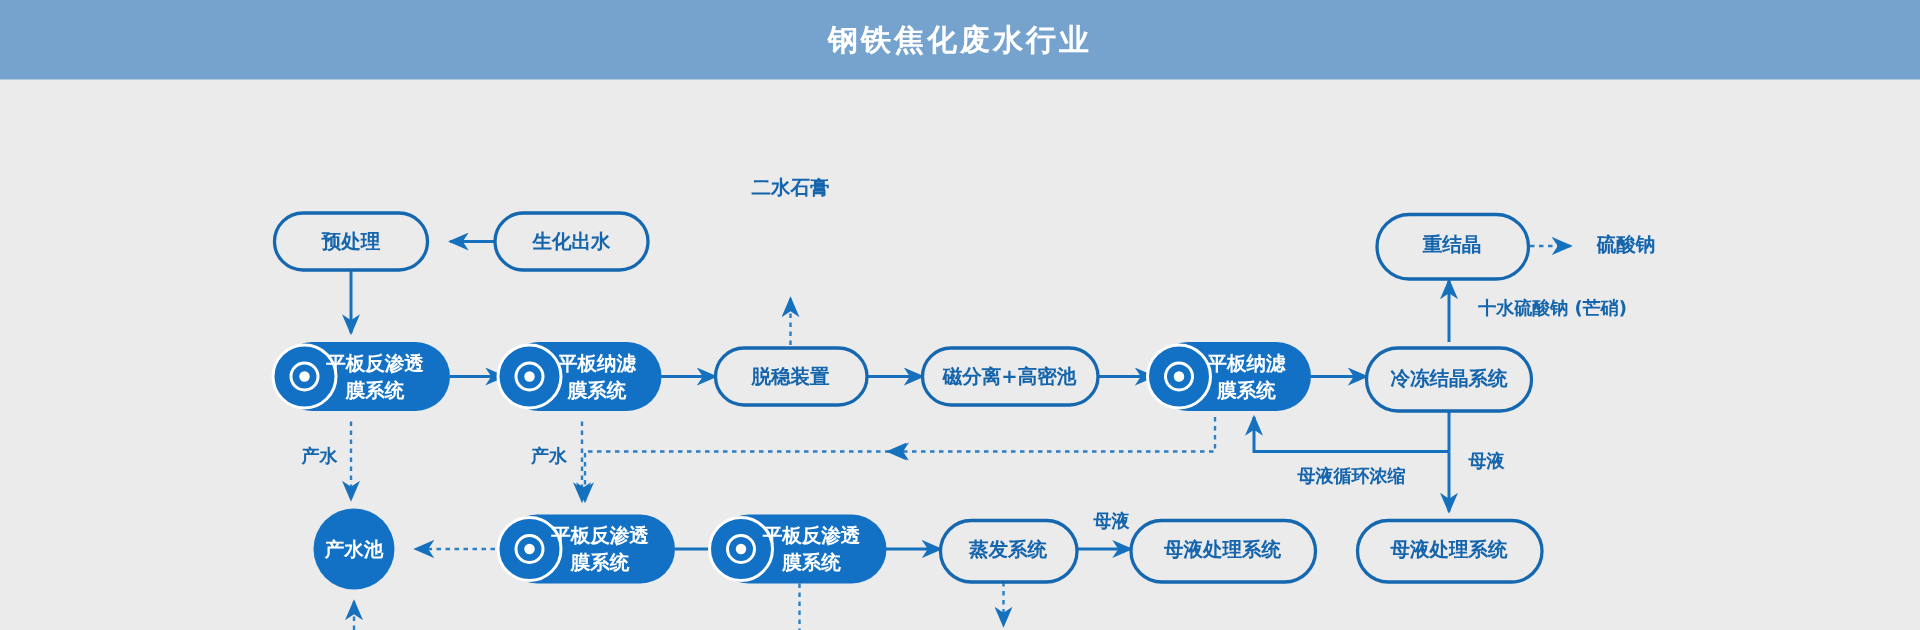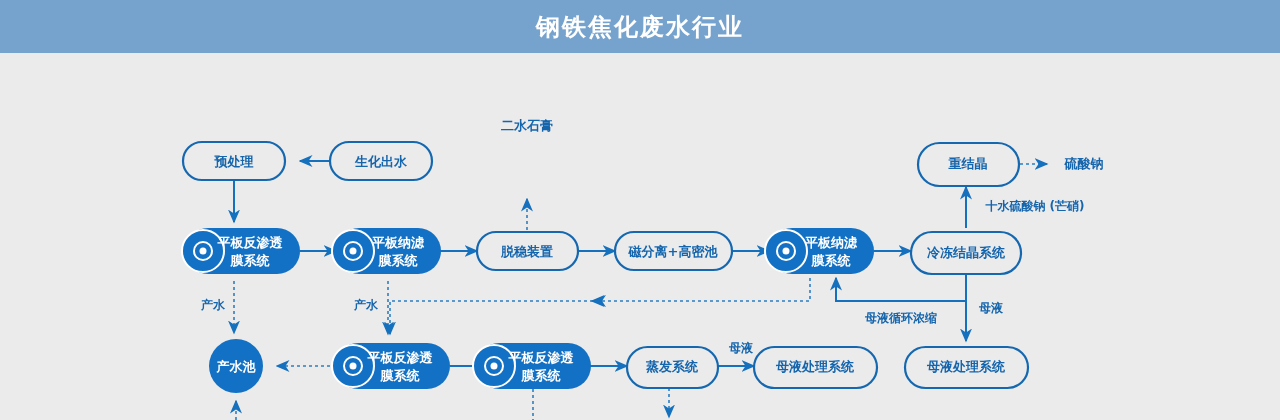--- a/index.html
+++ b/index.html
@@ -9,21 +9,21 @@
     font-family:"Liberation Sans","DejaVu Sans",sans-serif;
     overflow:hidden;
   }
   #app{position:relative;width:1280px;height:420px;}
   #header{
     position:absolute;left:0;top:0;width:1280px;height:53px;
     background:#76a3cd;
     display:flex;align-items:center;justify-content:center;
   }
   #header-title{
-    color:#ffffff;font-size:24px;font-weight:bold;letter-spacing:2px;
+    color:#ffffff;font-size:20px;font-weight:bold;letter-spacing:2px;
     font-family:"DejaVu Sans","Liberation Sans",sans-serif;
   }
   #canvas{position:absolute;left:0;top:53px;width:1280px;height:367px;}
   svg{display:block;}
   .node-label{
     font-family:"DejaVu Sans","Liberation Sans",sans-serif;
     font-size:13px;font-weight:bold;
     text-anchor:middle;dominant-baseline:middle;
   }
   .node-label.dark{fill:#1565ad;}

